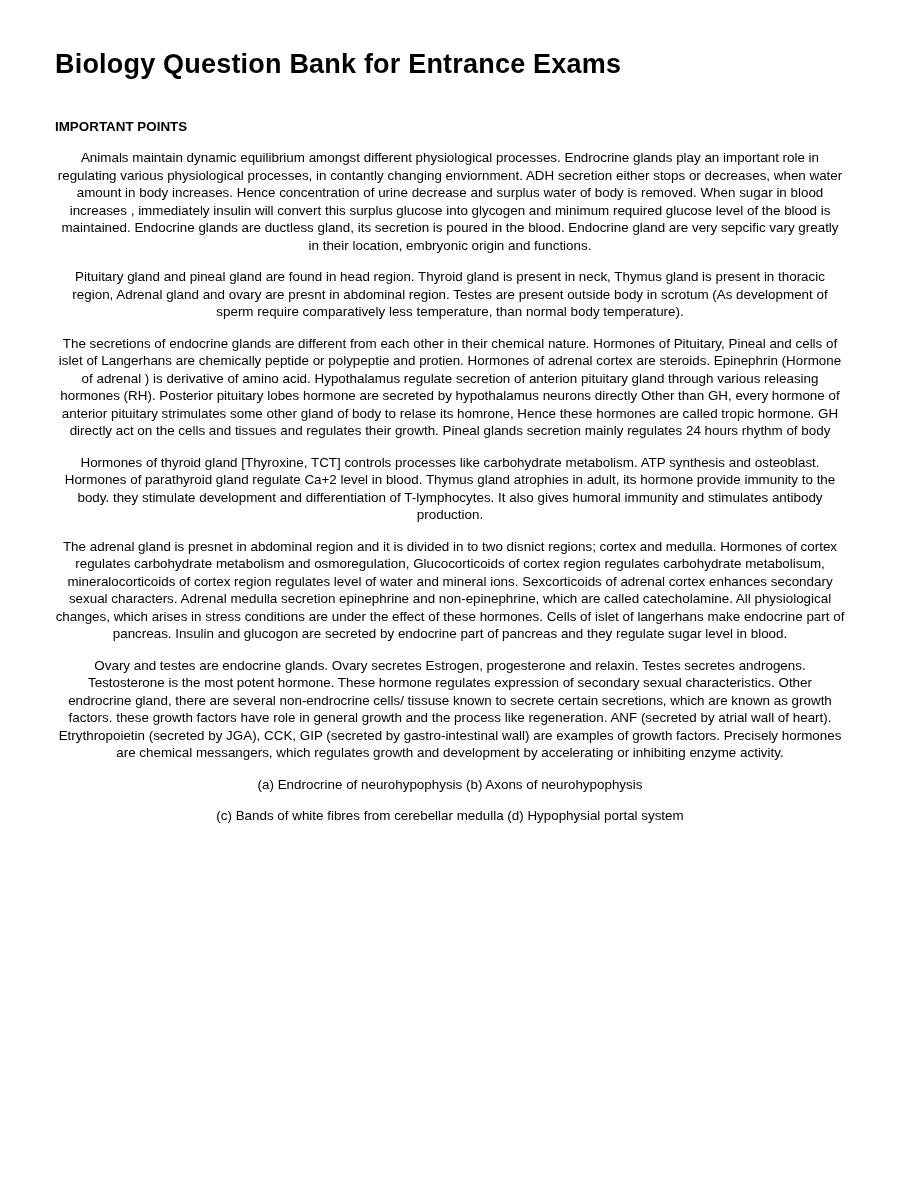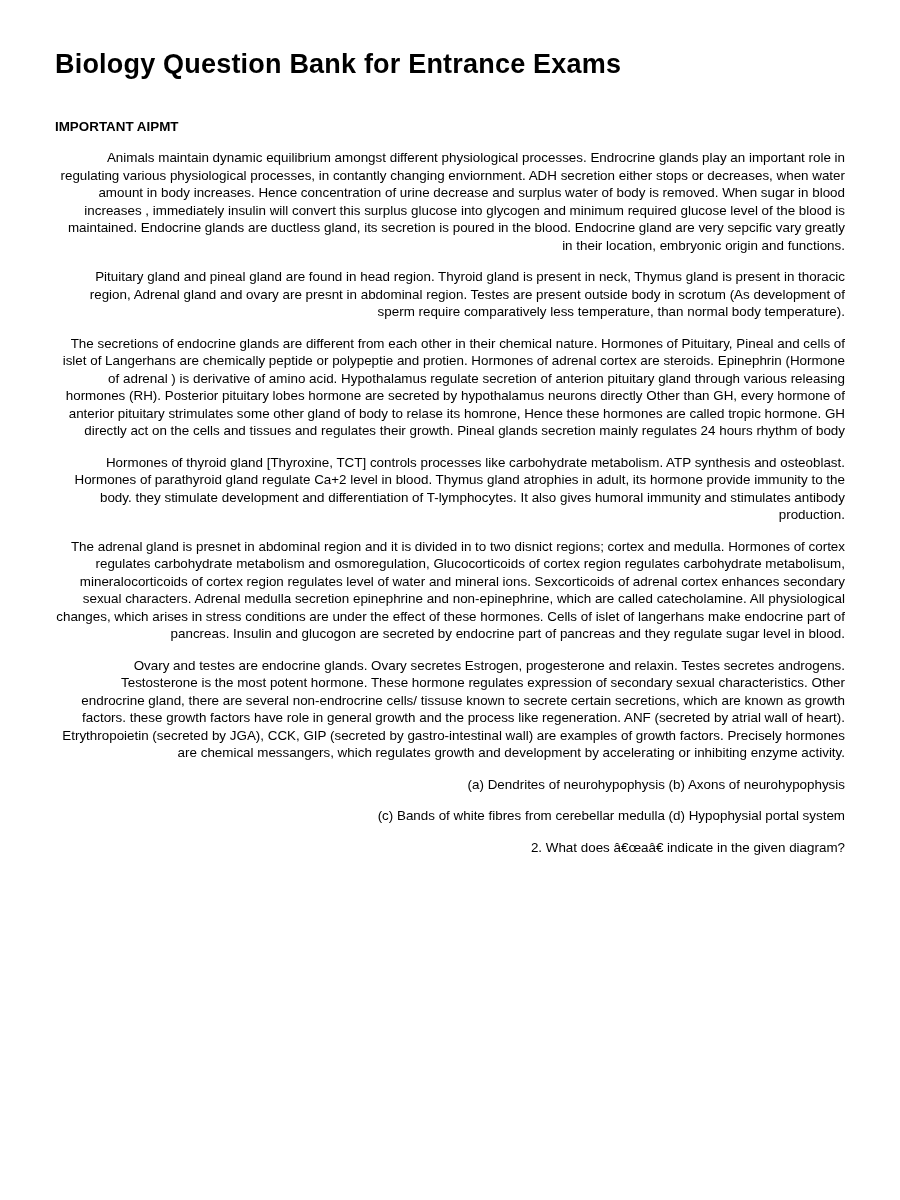--- a/index.html
+++ b/index.html
@@ -24,51 +24,50 @@
   h1.doc-title {
     font-family: "Liberation Sans", sans-serif;
     font-size: 27px;
     line-height: 31px;
     font-weight: bold;
     margin: 49px 0 20px 0;
     letter-spacing: 0.2px;
   }
   p.doc-par {
     margin: 0 0 14px 0;
-    text-align: right;
+    text-align: center;
   }
   p.intro-par {
     margin: 0 0 14px 0;
   }
   .bold-head {
     font-weight: bold;
   }
 </style>
 </head>
 <body>
 
 <div class="page">
 
   <h1 class="doc-title">Biology Question Bank for Entrance Exams</h1>
 
-  <p class="intro-par"><br><span class="bold-head">IMPORTANT AIPMT</span></p>
+  <p class="intro-par"><br><span class="bold-head">IMPORTANT POINTS</span></p>
 
   <p class="doc-par">Animals maintain dynamic equilibrium amongst different physiological processes. Endrocrine glands play an important role in regulating various physiological processes, in contantly changing enviornment. ADH secretion either stops or decreases, when water amount in body increases. Hence concentration of urine decrease and surplus water of body is removed. When sugar in blood increases , immediately insulin will convert this surplus glucose into glycogen and minimum required glucose level of the blood is maintained. Endocrine glands are ductless gland, its secretion is poured in the blood. Endocrine gland are very sepcific vary greatly in their location, embryonic origin and functions.</p>
 
   <p class="doc-par">Pituitary gland and pineal gland are found in head region. Thyroid gland is present in neck, Thymus gland is present in thoracic region, Adrenal gland and ovary are presnt in abdominal region. Testes are present outside body in scrotum (As development of sperm require comparatively less temperature, than normal body temperature).</p>
 
   <p class="doc-par">The secretions of endocrine glands are different from each other in their chemical nature. Hormones of Pituitary, Pineal and cells of islet of Langerhans are chemically peptide or polypeptie and protien. Hormones of adrenal cortex are steroids. Epinephrin (Hormone of adrenal ) is derivative of amino acid. Hypothalamus regulate secretion of anterion pituitary gland through various releasing hormones (RH). Posterior pituitary lobes hormone are secreted by hypothalamus neurons directly Other than GH, every hormone of anterior pituitary strimulates some other gland of body to relase its homrone, Hence these hormones are called tropic hormone. GH directly act on the cells and tissues and regulates their growth. Pineal glands secretion mainly regulates 24 hours rhythm of body</p>
 
   <p class="doc-par">Hormones of thyroid gland [Thyroxine, TCT] controls processes like carbohydrate metabolism. ATP synthesis and osteoblast. Hormones of parathyroid gland regulate Ca+2 level in blood. Thymus gland atrophies in adult, its hormone provide immunity to the body. they stimulate development and differentiation of T-lymphocytes. It also gives humoral immunity and stimulates antibody production.</p>
 
   <p class="doc-par">The adrenal gland is presnet in abdominal region and it is divided in to two disnict regions; cortex and medulla. Hormones of cortex regulates carbohydrate metabolism and osmoregulation, Glucocorticoids of cortex region regulates carbohydrate metabolisum, mineralocorticoids of cortex region regulates level of water and mineral ions. Sexcorticoids of adrenal cortex enhances secondary sexual characters. Adrenal medulla secretion epinephrine and non-epinephrine, which are called catecholamine. All physiological changes, which arises in stress conditions are under the effect of these hormones. Cells of islet of langerhans make endocrine part of pancreas. Insulin and glucogon are secreted by endocrine part of pancreas and they regulate sugar level in blood.</p>
 
   <p class="doc-par">Ovary and testes are endocrine glands. Ovary secretes Estrogen, progesterone and relaxin. Testes secretes androgens. Testosterone is the most potent hormone. These hormone regulates expression of secondary sexual characteristics. Other endrocrine gland, there are several non-endrocrine cells/ tissuse known to secrete certain secretions, which are known as growth factors. these growth factors have role in general growth and the process like regeneration. ANF (secreted by atrial wall of heart). Etrythropoietin (secreted by JGA), CCK, GIP (secreted by gastro-intestinal wall) are examples of growth factors. Precisely hormones are chemical messangers, which regulates growth and development by accelerating or inhibiting enzyme activity.</p>
 
 
 
-  <p class="doc-par">(a) Dendrites of neurohypophysis (b) Axons of neurohypophysis</p>
+  <p class="doc-par">(a) Endrocrine of neurohypophysis (b) Axons of neurohypophysis</p>
 
   <p class="doc-par">(c) Bands of white fibres from cerebellar medulla (d) Hypophysial portal system</p>
 
-  <p class="doc-par">2. What does â€œaâ€ indicate in the given diagram?</p>
 
 </div>
 
 </body></html>

